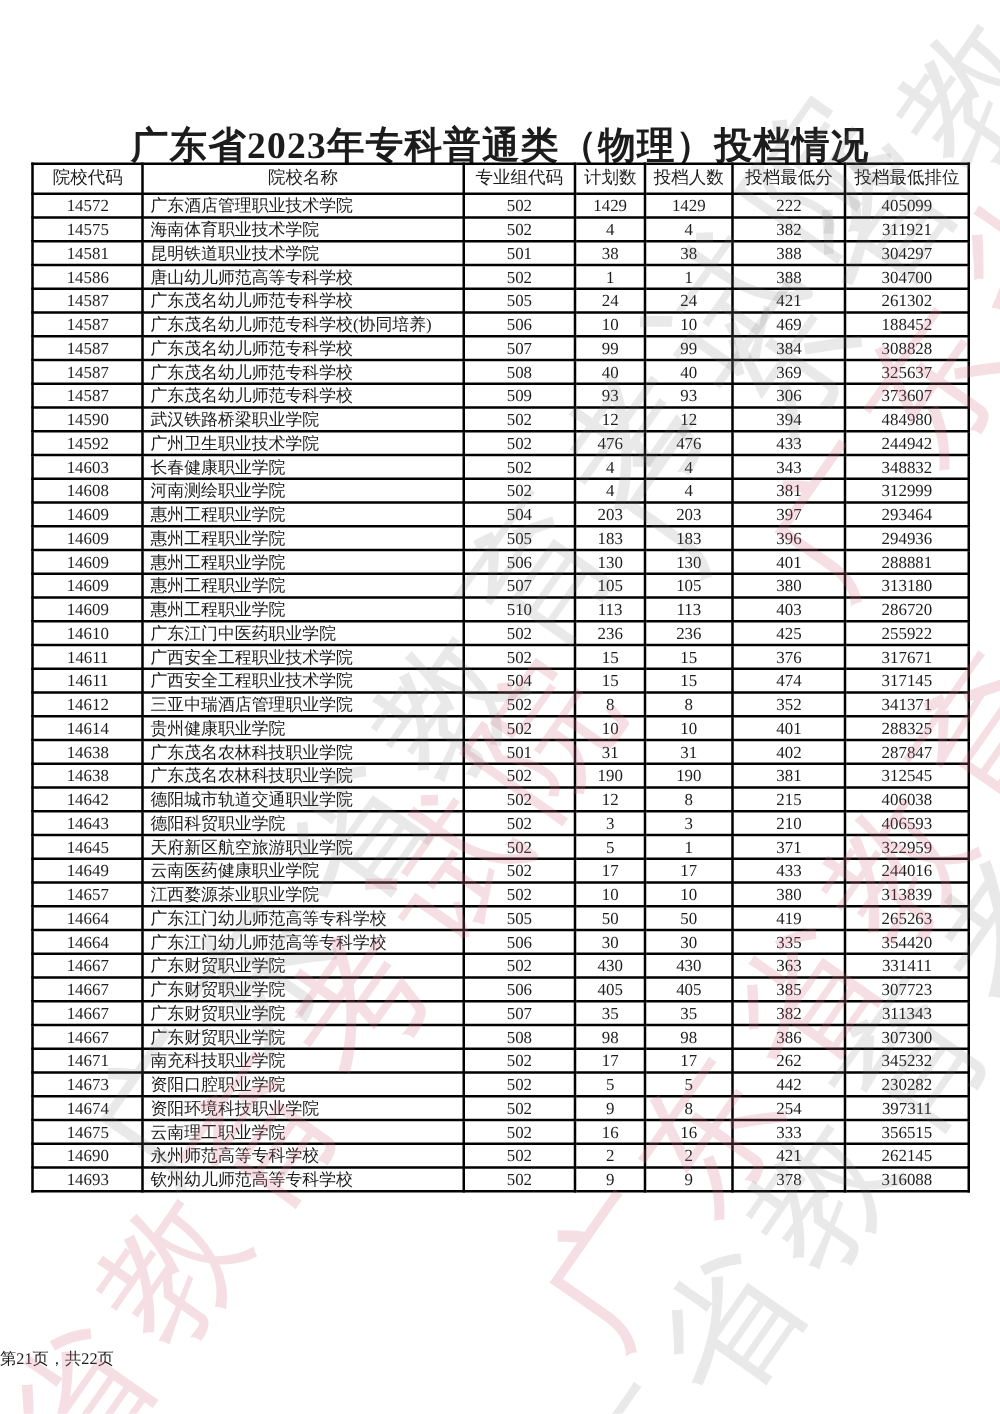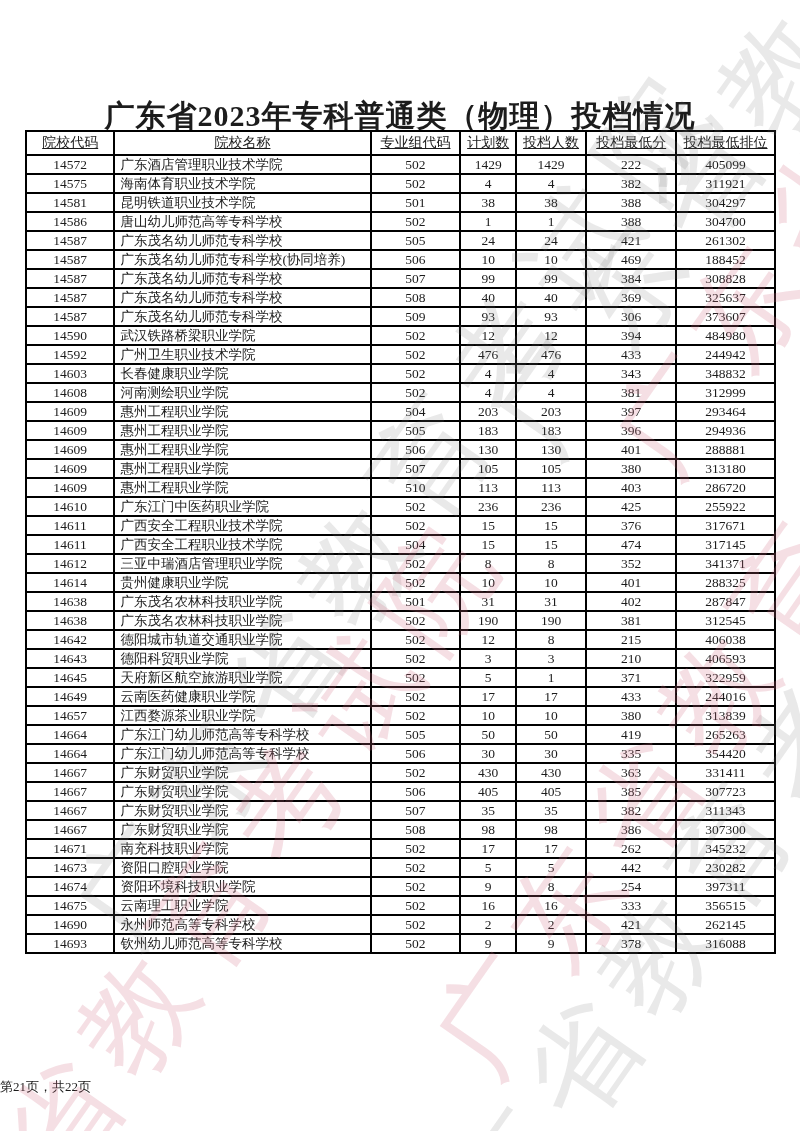--- a/index.html
+++ b/index.html
@@ -37,21 +37,21 @@
   table.grid th,table.grid td{
     border:2px solid #000;
     padding:0 3px;
     text-align:center;
     font-size:13.5px;
     height:17px;line-height:17px;
     overflow:hidden;white-space:nowrap;
   }
   table.grid th{
     height:22px;line-height:22px;
-    font-size:14px;font-weight:normal;text-decoration:underline;
+    font-size:14px;font-weight:normal;
   }
   table.grid td.name{text-align:left;padding-left:5px;}
   
   .footer{
     position:absolute;top:1078px;left:0;width:100%;
     text-align:left;font-size:13px;z-index:2;
   }
 </style>
 </head>
 <body>

